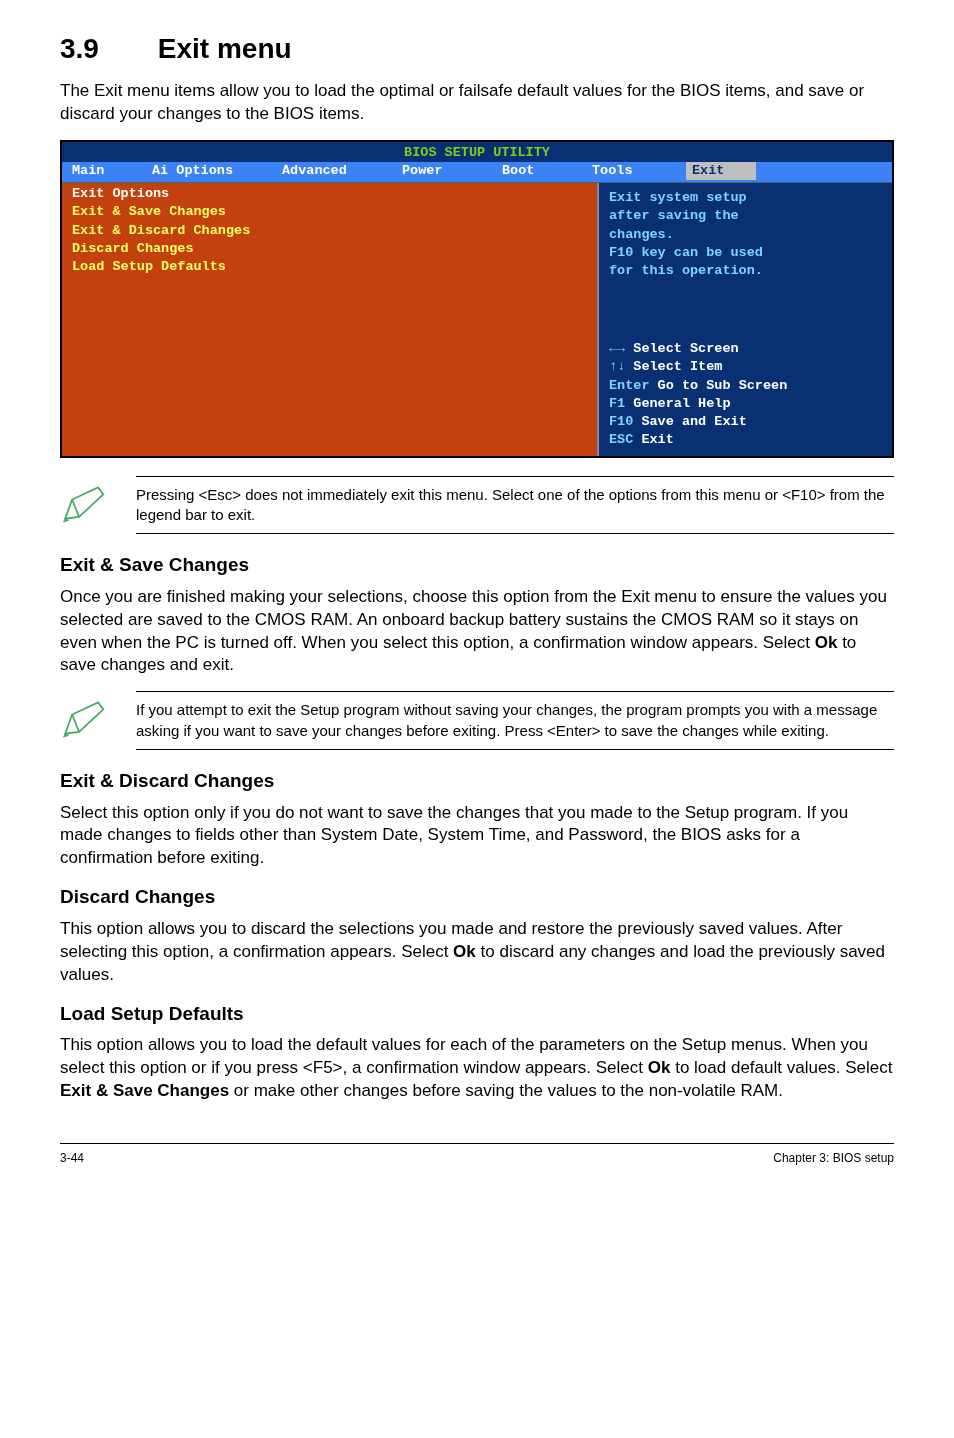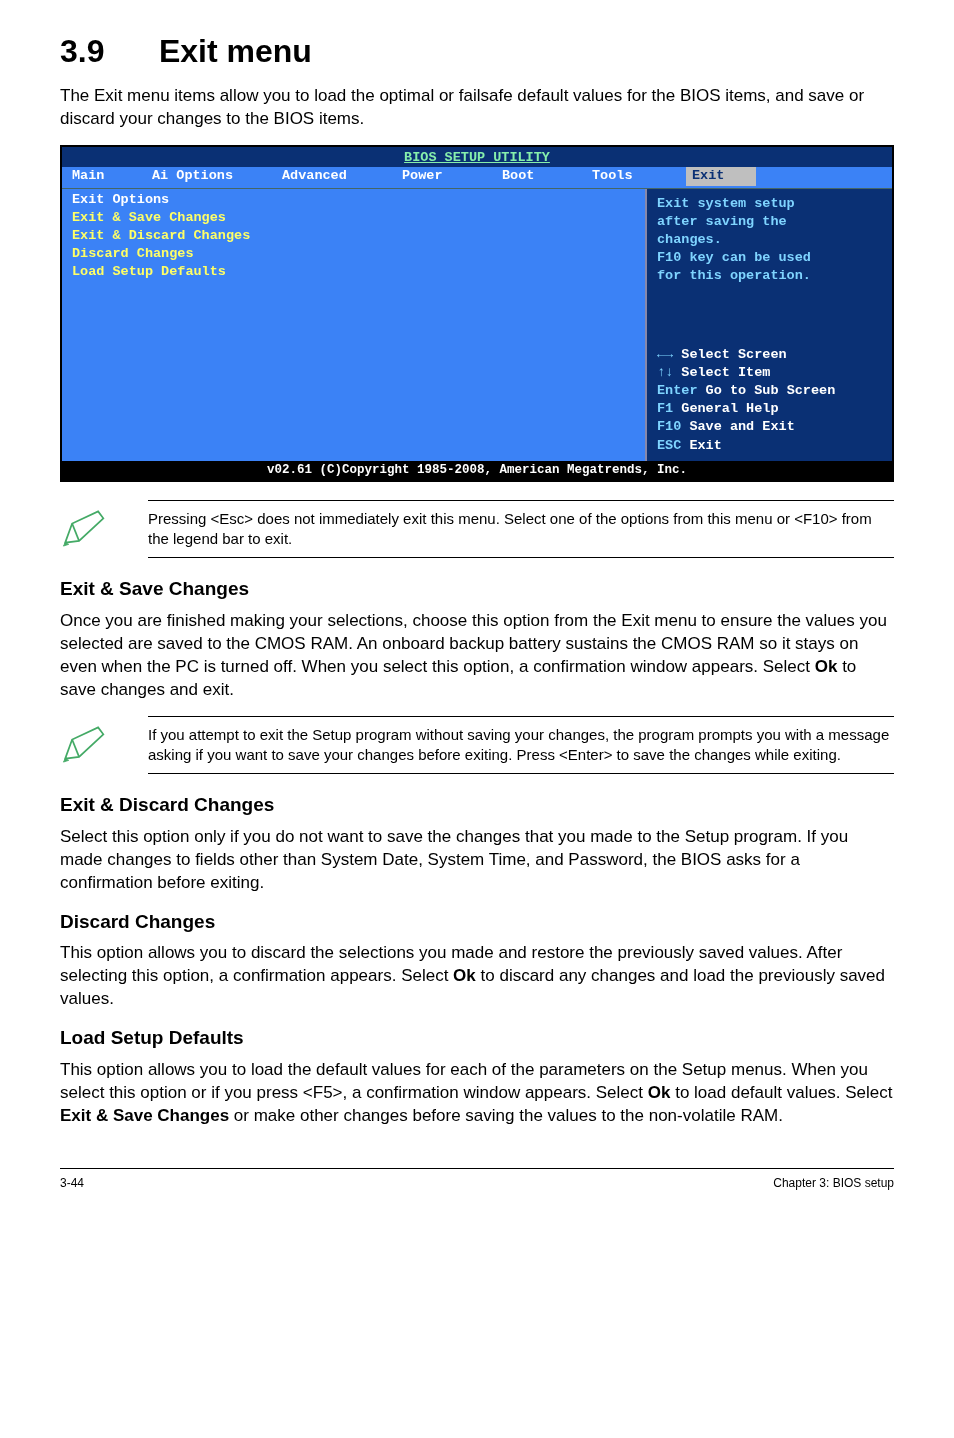--- a/index.html
+++ b/index.html
@@ -7,45 +7,44 @@
     font-family: Arial, Helvetica, sans-serif;
     font-size: 16px;
     color: #000;
     background: #fff;
     width: 954px;
     margin: 0 auto;
     padding: 30px 60px 20px 60px;
     line-height: 1.35;
   }
   h1.section-title {
-    font-size: 32px;
+    font-size: 28px;
     font-weight: bold;
     margin-bottom: 8px;
     font-family: Verdana, Arial, sans-serif;
   }
   h1.section-title .num { display:inline-block; min-width:90px; }
   p.body { font-size: 17px; margin-bottom: 14px; margin-top: 12px; }
 
   
   .bios {
     width: 100%;
     border: 2px solid #000;
     font-family: "Courier New", Courier, monospace;
     font-size: 13.5px;
     font-weight: bold;
     background: #0a3074;
     color: #fff;
     margin-bottom: 18px;
   }
   .bios-title {
     background: #0a3074;
-    color: #86efac;
+    color: #84cc16;
     text-align: center;
     padding: 2px 0 0 0;
-    text-decoration: underline;
   }
   .bios-menu {
     display: flex;
     background: #3b82f6;
     color: #fff;
     padding: 0 4px 2px 4px;
   }
   .bios-menu span { padding: 0 6px; }
   .bios-menu .tab-main     { flex: 0 0 80px; }
   .bios-menu .tab-tweak    { flex: 0 0 130px; }
@@ -53,28 +52,28 @@
   .bios-menu .tab-power    { flex: 0 0 100px; }
   .bios-menu .tab-boot     { flex: 0 0 90px; }
   .bios-menu .tab-tools    { flex: 0 0 100px; }
   .bios-menu .tab-exit     { flex: 0 0 70px; background:#bfbfbf; color:#0a3074; }
   .bios-body {
     display: flex;
     border-top: 1px solid #466;
   }
   .bios-left {
     flex: 1;
-    background: #3b82f6;
+    background: #c2410c;
     color: #ffff66;
     padding: 2px 10px 80px 10px;
     border-right: 2px solid #88a;
   }
   .bios-left .head { color:#fff; }
   .bios-right {
-    width: 245px;
+    width: 293px;
     background: #0a3074;
     padding: 6px 10px;
     display:flex;
     flex-direction:column;
     justify-content:space-between;
   }
   .bios-right .help { color:#7fd4ff; }
   .bios-right .keys { color:#fff; margin-top: 60px; }
   .bios-right .keys .cyan { color:#7fd4ff; }
   .bios-copy {
@@ -82,21 +81,21 @@
     color: #fff;
     text-align: center;
     font-size: 12.5px;
     padding: 1px 0;
   }
 
   
   .note {
     display: flex;
     align-items: flex-start;
-    gap: 32px;
+    gap: 20px;
     margin: 0 0 18px 0;
   }
   .note .icon { width: 56px; flex: 0 0 56px; padding-top:6px; }
   .note .icon svg { width: 52px; height: 42px; }
   .note .text {
     border-top: 1px solid #000;
     border-bottom: 1px solid #000;
     padding: 8px 0;
     font-size: 15px;
     flex: 1;
@@ -157,21 +156,20 @@
       <div class="keys">
         <div><span class="cyan">←→</span><span>   Select Screen</span></div>
         <div><span class="cyan">↑↓</span><span>   Select Item</span></div>
         <div><span class="cyan">Enter</span><span> Go to Sub Screen</span></div>
         <div><span class="cyan">F1</span><span>   General Help</span></div>
         <div><span class="cyan">F10</span><span>  Save and Exit</span></div>
         <div><span class="cyan">ESC</span><span>  Exit</span></div>
       </div>
     </div>
   </div>
-  <div class="bios-copy">v02.61 (C)Copyright 1985-2008, American Megatrends, Inc.</div>
 </div>
 
 <div class="note">
   <div class="icon">
     <svg viewBox="0 0 60 48">
         <path d="M6 42 L14 20 L44 6 L50 14 L22 40 Z" fill="none" stroke="#4a6" stroke-width="2"></path>
         <path d="M6 42 L4 46 L10 44 Z" fill="#4a6" stroke="#4a6"></path>
         <line x1="14" y1="20" x2="22" y2="40" stroke="#4a6" stroke-width="2"></line>
       </svg>
   </div>

